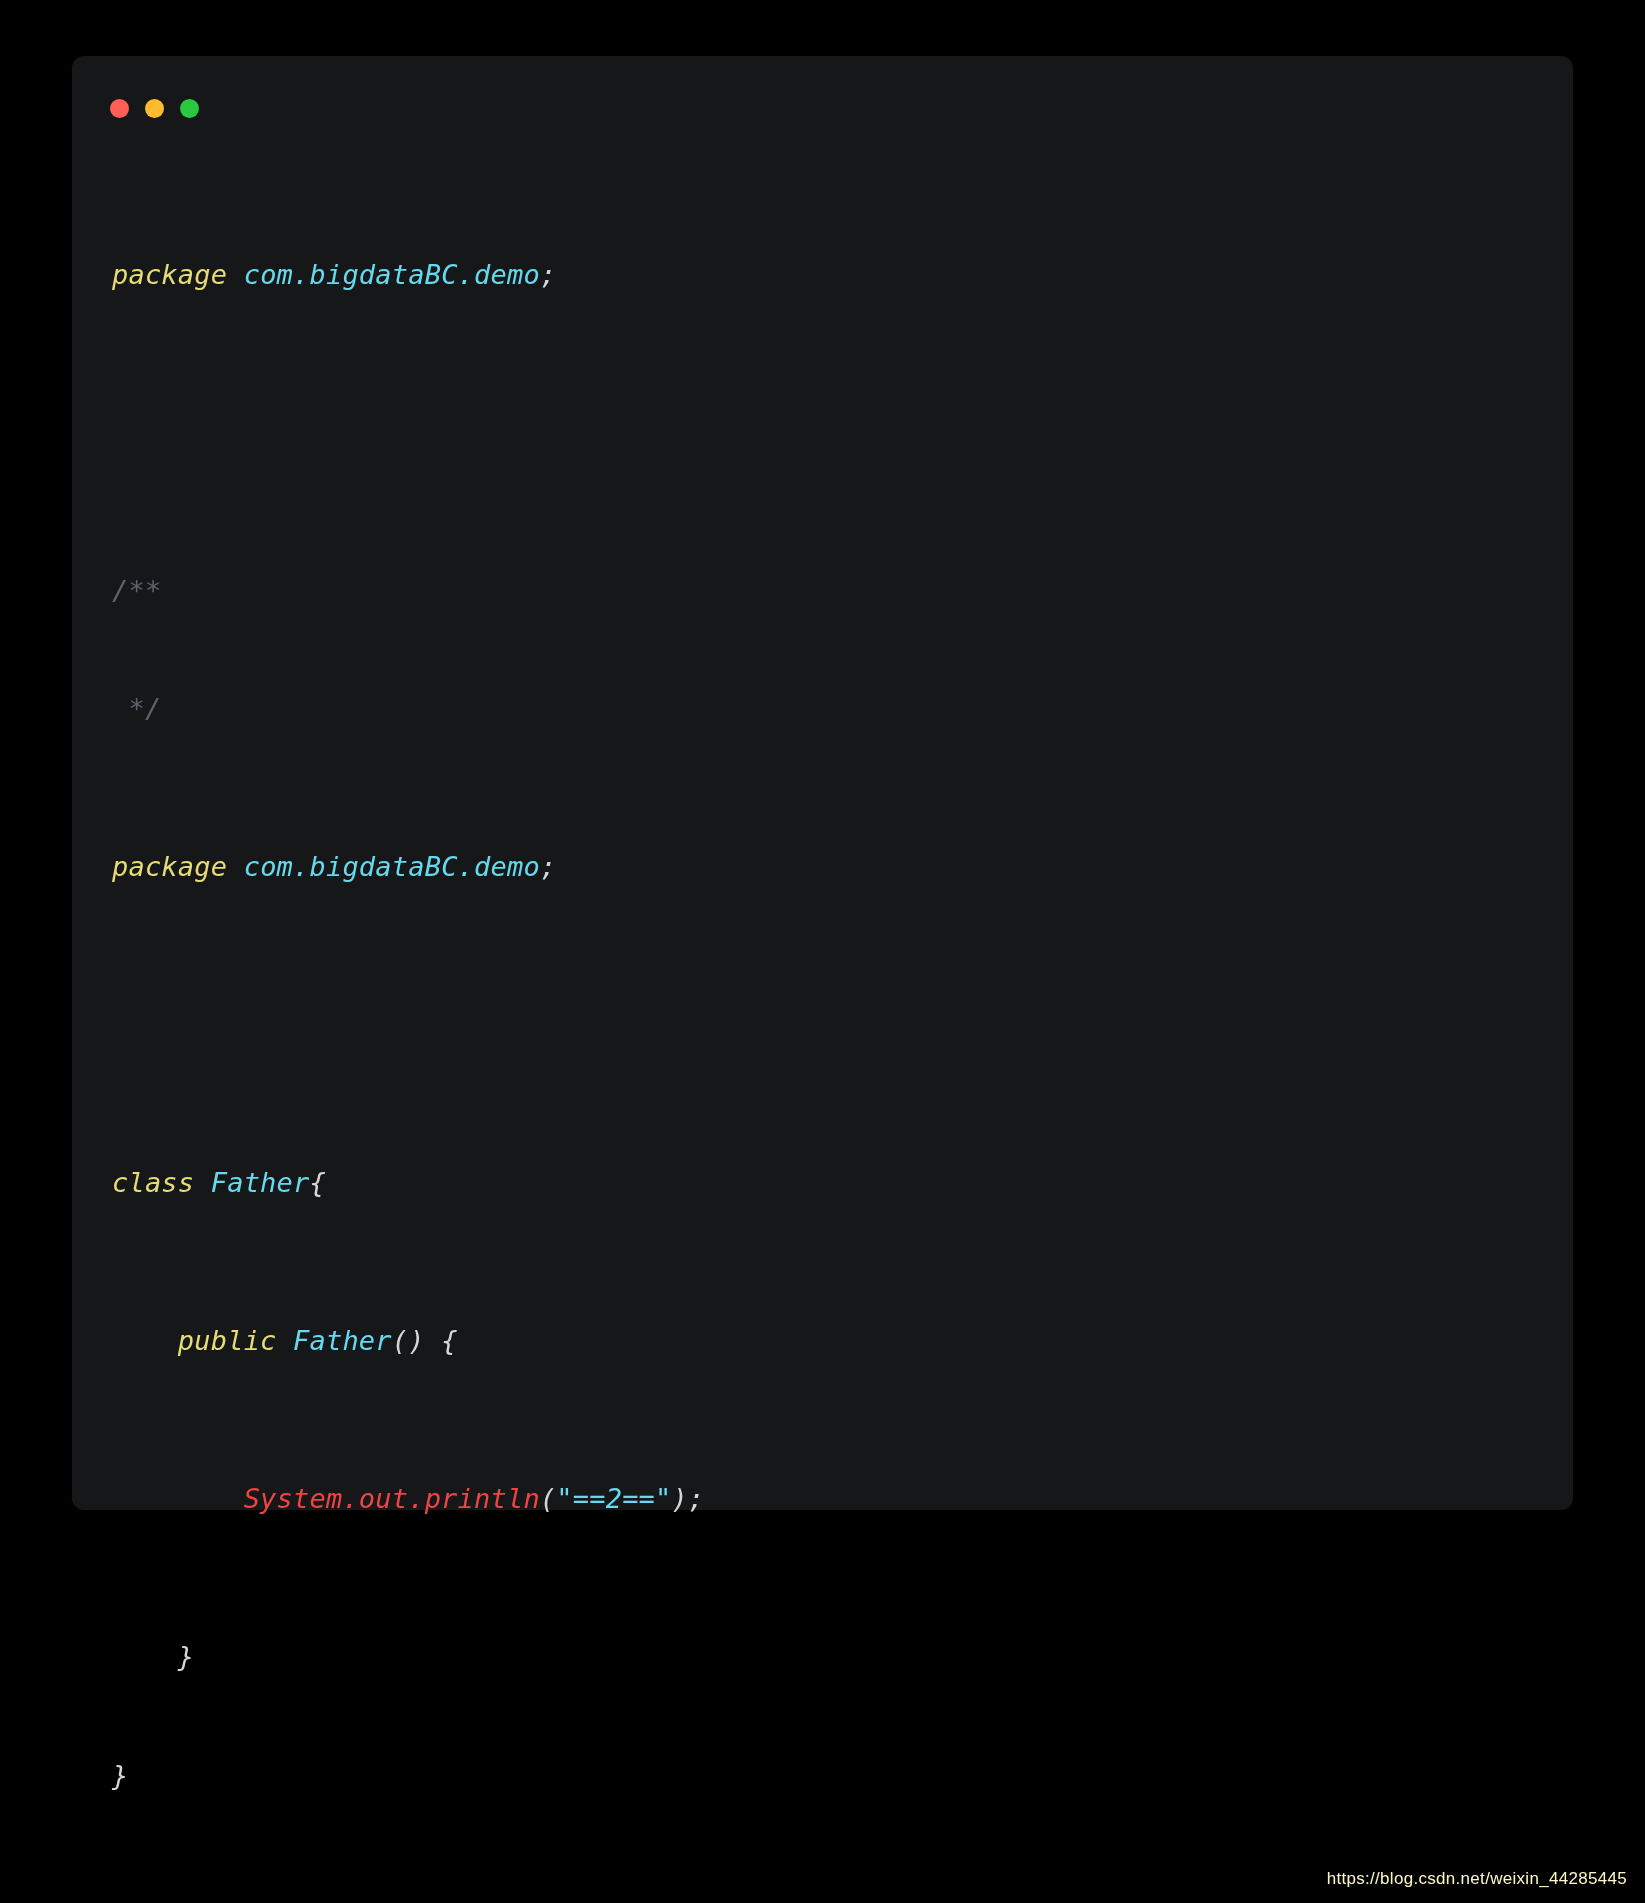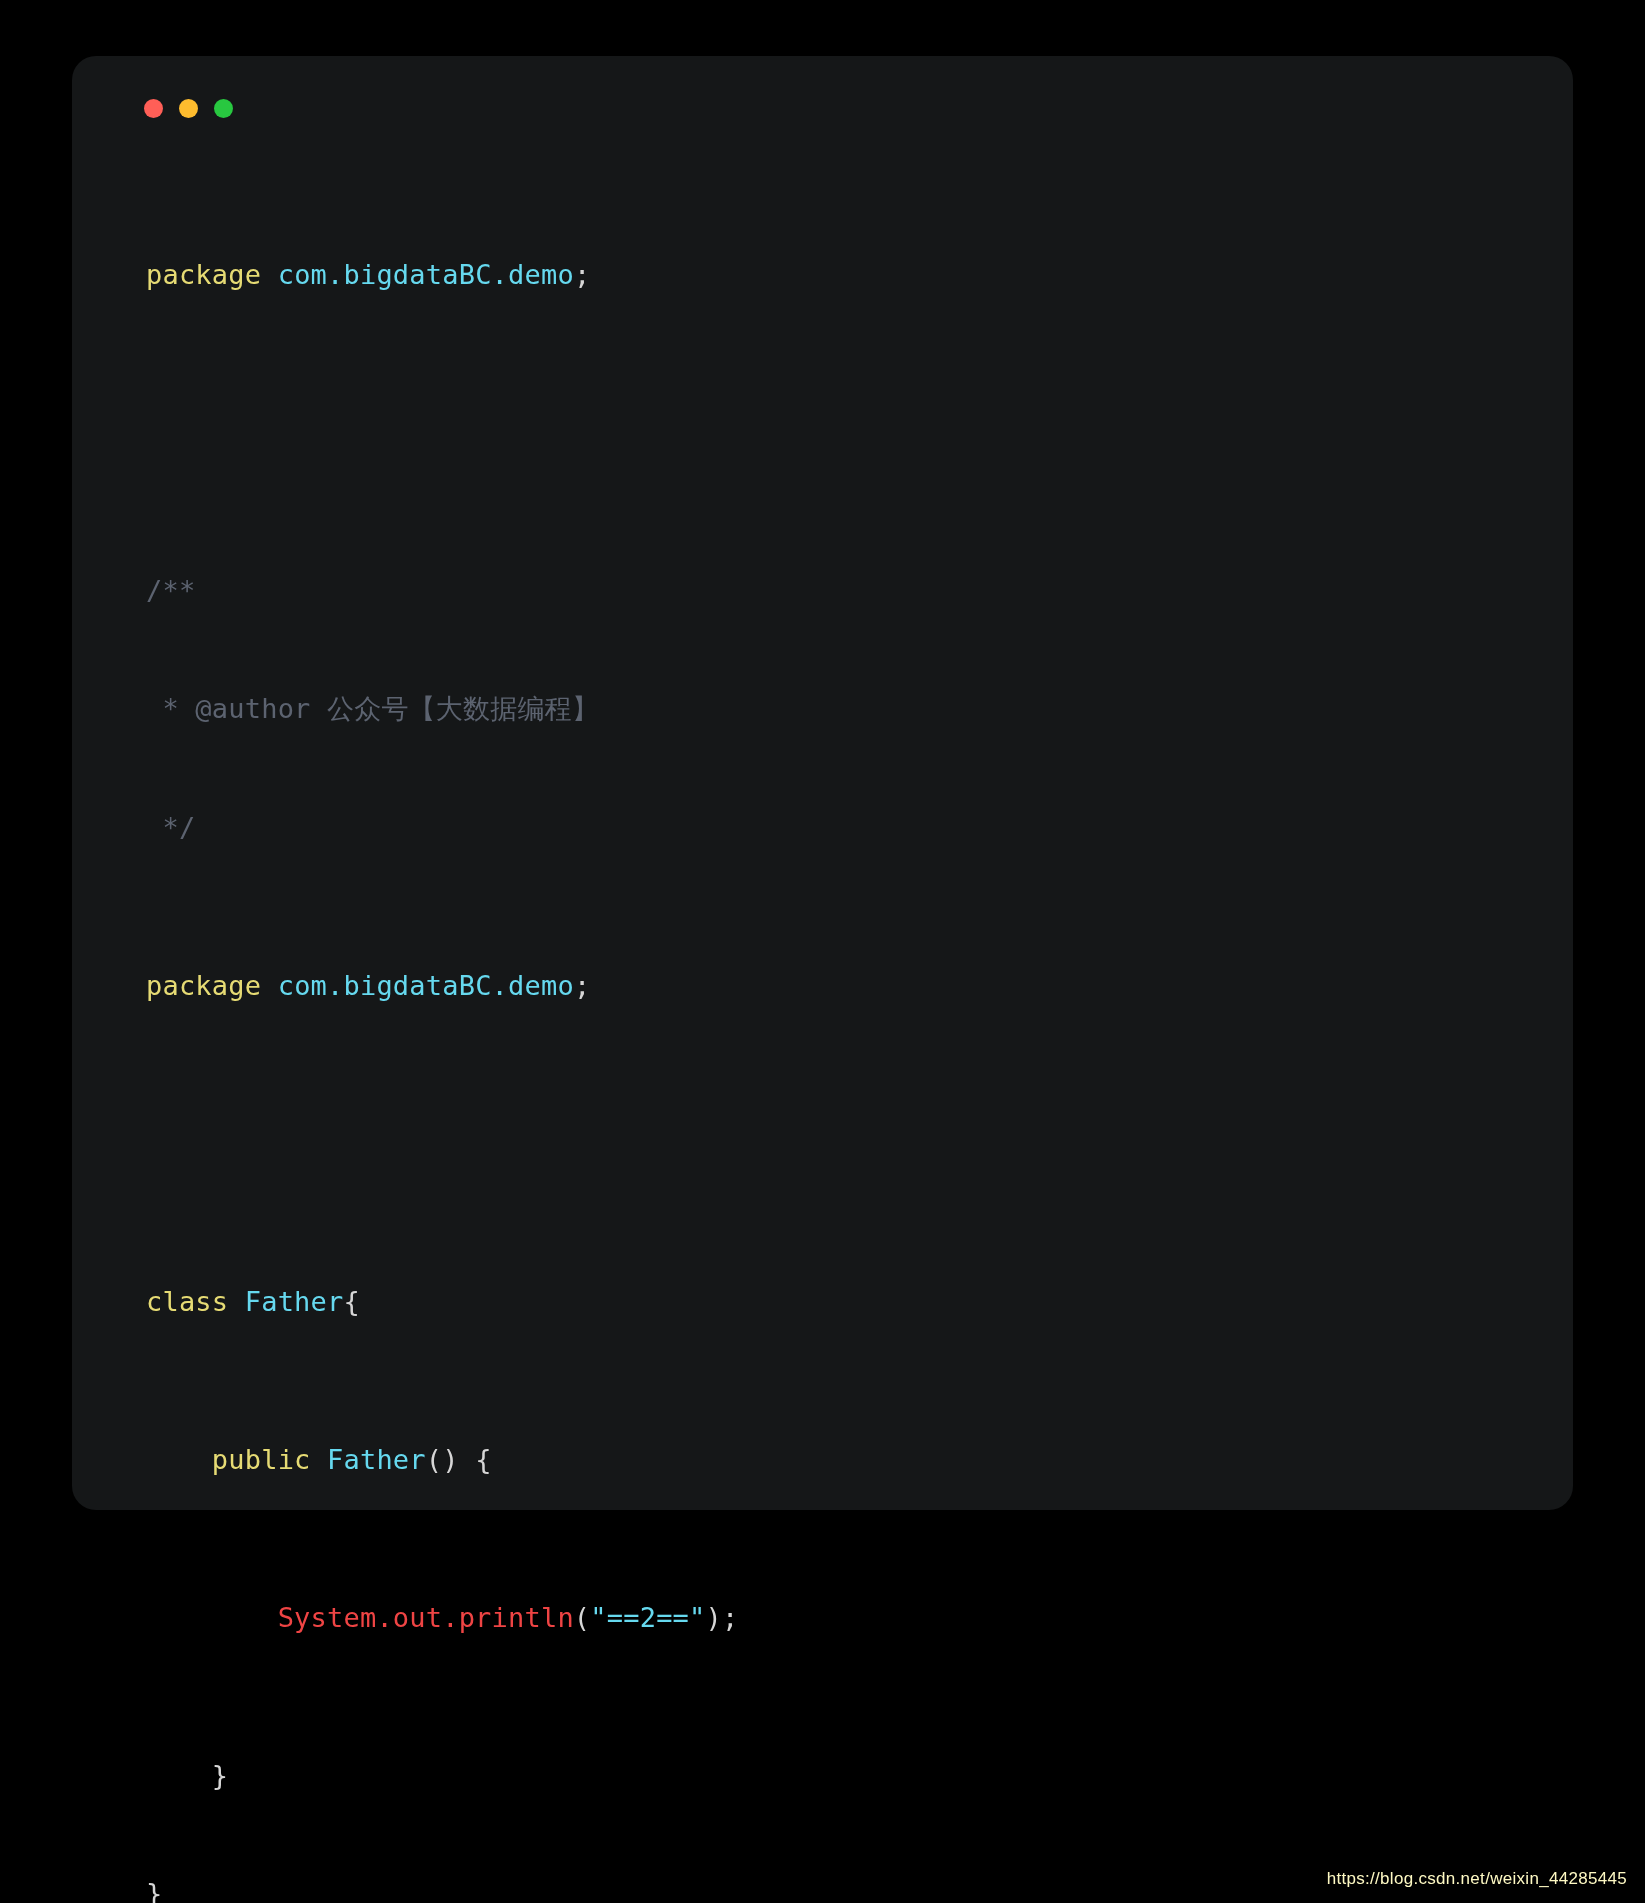--- a/index.html
+++ b/index.html
@@ -17,23 +17,24 @@
   }
 
   
   .code-window {
     position: absolute;
     left: 72px;
     top: 56px;
     width: 1501px;
     height: 1454px;
     background: #151718;
-    border-radius: 24px;
+    border-radius: 12px;
     box-sizing: border-box;
-    padding: 30px 34px 0 50px;
+    padding: 30px 34px 0 16px;
+    font-style: italic;
   }
 
   .window-controls {
     display: flex;
     align-items: center;
     gap: 16px;
     padding: 10px 0 0 22px;
     height: 34px;
     box-sizing: border-box;
   }
@@ -89,21 +90,20 @@
     <span class="dot green"></span>
   </div>
 
   <div class="code-body">
 
     <div class="line"><span class="kw">package</span> <span class="cls">com.bigdataBC.demo</span><span class="punc">;</span></div>
 
     <div class="line blank"></div>
 
     <div class="line"><span class="cmt">/**</span></div>
-    <div class="line"><span class="cmt"> * @author 公众号【大数据编程】</span></div>
     <div class="line"><span class="cmt"> */</span></div>
 
     <div class="line"><span class="kw">package</span> <span class="cls">com.bigdataBC.demo</span><span class="punc">;</span></div>
 
     <div class="line blank"></div>
 
     <div class="line"><span class="kw">class</span> <span class="cls">Father</span><span class="punc">{</span></div>
 
     <div class="line">    <span class="kw">public</span> <span class="cls">Father</span><span class="punc">(</span><span class="punc">) {</span></div>
 

